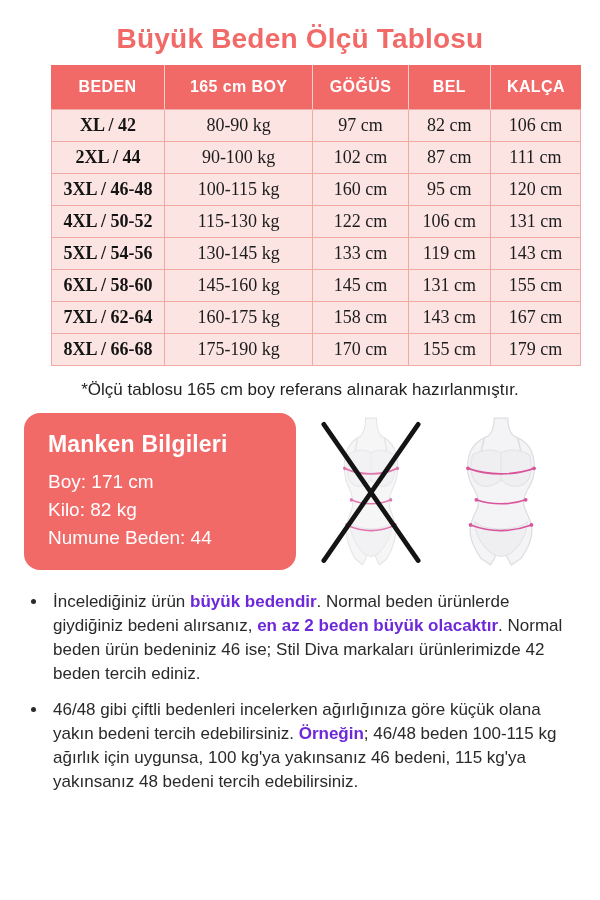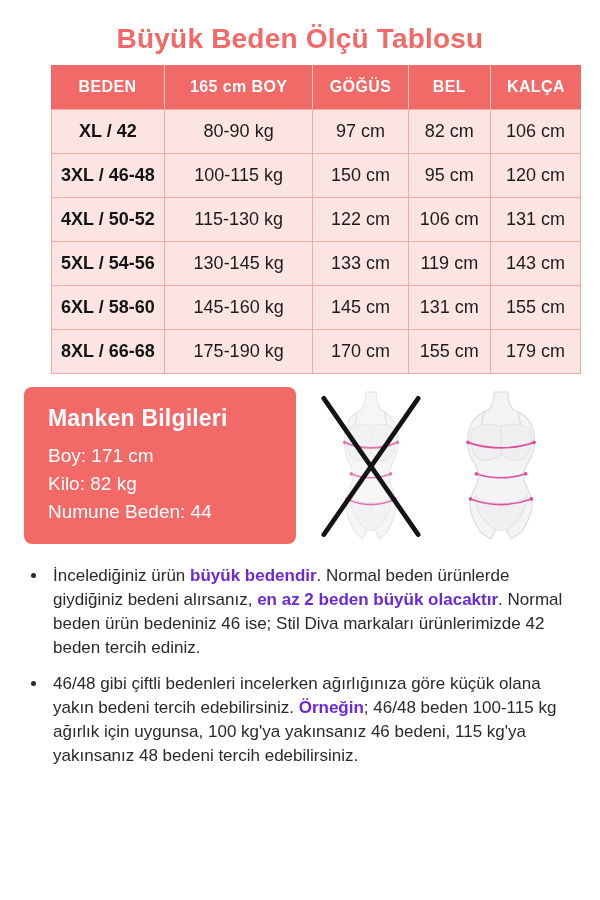--- a/index.html
+++ b/index.html
@@ -28,33 +28,34 @@
     width:562px;margin:0 auto;border-spacing:0;table-layout:fixed;padding-left:32px;
   }
   .size-table th{
     height:45px;background:var(--coral);color:#fff;
     font-size:16px;font-weight:700;letter-spacing:.4px;text-align:center;
     border-right:1.5px solid var(--header_divider);
     border-bottom:1.5px solid var(--table_border);
   }
   .size-table th:last-child{border-right:0}
   .size-table td{
-    height:44px;background:var(--row_bg);text-align:center;
+    height:32px;background:var(--row_bg);text-align:center;
     font-size:18px;color:#1c1c1c;
     border-right:1.5px solid var(--table_border);
     border-bottom:1.5px solid var(--table_border);
+    font-family:Liberation Serif, serif;
   }
   .size-table td:first-child{border-left:1.5px solid var(--table_border);font-weight:700;font-size:18px;color:#141414}
   .footnote{
     margin:14px 0 0;text-align:center;font-size:17px;color:#1f1f1f;
   }
   .info-row{display:flex;align-items:flex-start;margin:13px 24px 0}
   .model-box{
     width:272px;flex:0 0 auto;background:var(--coral);color:#fff;
-    border-radius:8px;padding:16px 24px 18px;
+    border-radius:16px;padding:16px 24px 18px;
   }
   .model-box h2{margin:2px 0 10px;font-size:23px;font-weight:700;letter-spacing:.2px}
   .mi-line{font-size:19px;line-height:28px}
   .mi-line strong{font-weight:400}
   .figures{flex:1;display:flex;justify-content:center;align-items:flex-start;gap:18px;padding-top:4px}
   .figures svg{display:block}
   .notes{
     margin:20px 30px 0;padding-left:18px;list-style:disc;
     font-size:17px;line-height:24px;color:#2a2a2a;
   }
@@ -89,25 +90,32 @@
     <tbody>
 
         <tr>
           <td>XL / 42</td>
           <td>80-90 kg</td>
           <td>97 cm</td>
           <td>82 cm</td>
           <td>106 cm</td>
         </tr>
 
+        <tr>
+          <td>2XL / 44</td>
+          <td>90-100 kg</td>
+          <td>102 cm</td>
+          <td>87 cm</td>
+          <td>111 cm</td>
+        </tr>
 
         <tr>
           <td>3XL / 46-48</td>
           <td>100-115 kg</td>
-          <td>150 cm</td>
+          <td>160 cm</td>
           <td>95 cm</td>
           <td>120 cm</td>
         </tr>
 
         <tr>
           <td>4XL / 50-52</td>
           <td>115-130 kg</td>
           <td>122 cm</td>
           <td>106 cm</td>
           <td>131 cm</td>
@@ -122,31 +130,39 @@
         </tr>
 
         <tr>
           <td>6XL / 58-60</td>
           <td>145-160 kg</td>
           <td>145 cm</td>
           <td>131 cm</td>
           <td>155 cm</td>
         </tr>
 
+        <tr>
+          <td>7XL / 62-64</td>
+          <td>160-175 kg</td>
+          <td>158 cm</td>
+          <td>143 cm</td>
+          <td>167 cm</td>
+        </tr>
 
         <tr>
           <td>8XL / 66-68</td>
           <td>175-190 kg</td>
           <td>170 cm</td>
           <td>155 cm</td>
           <td>179 cm</td>
         </tr>
       </tbody>
   </table>
 
+  <p class="footnote">*Ölçü tablosu 165 cm boy referans alınarak hazırlanmıştır.</p>
 
   <div class="info-row">
     <div class="model-box">
       <h2>Manken Bilgileri</h2>
       <div>
 
           <div class="mi-line"><strong>Boy</strong><span>: </span><span>171 cm</span></div>
 
           <div class="mi-line"><strong>Kilo</strong><span>: </span><span>82 kg</span></div>
 

